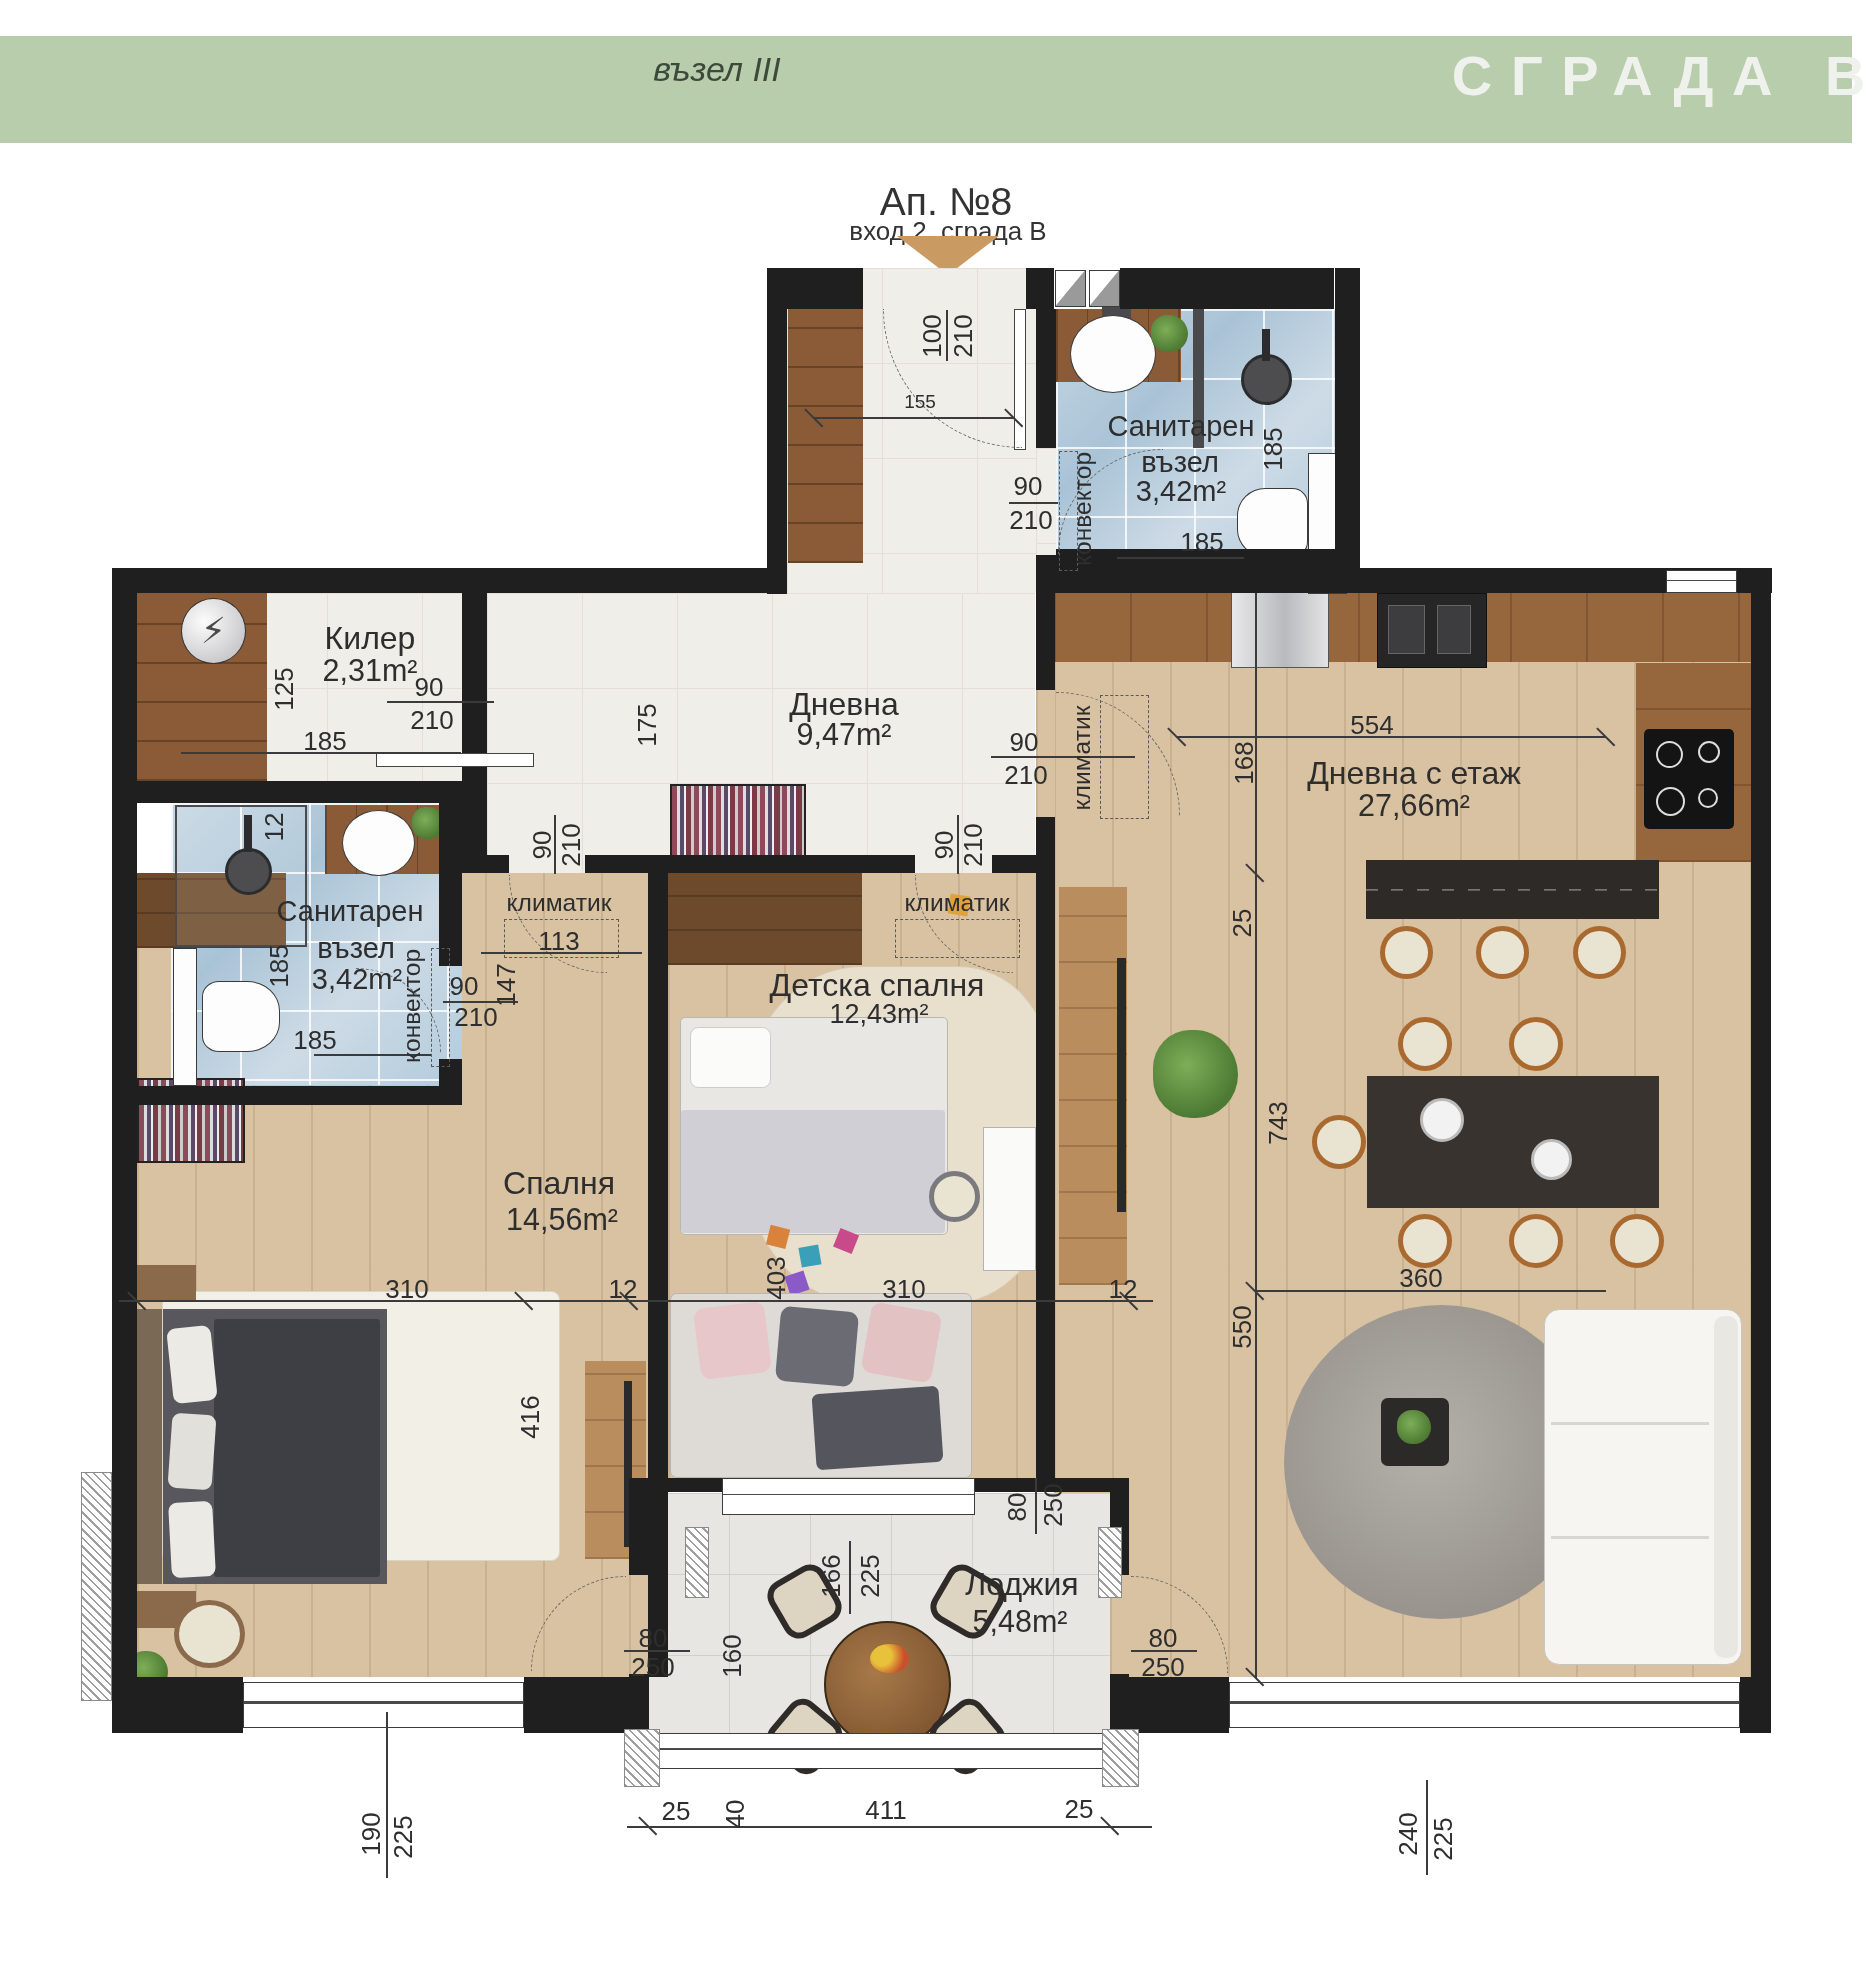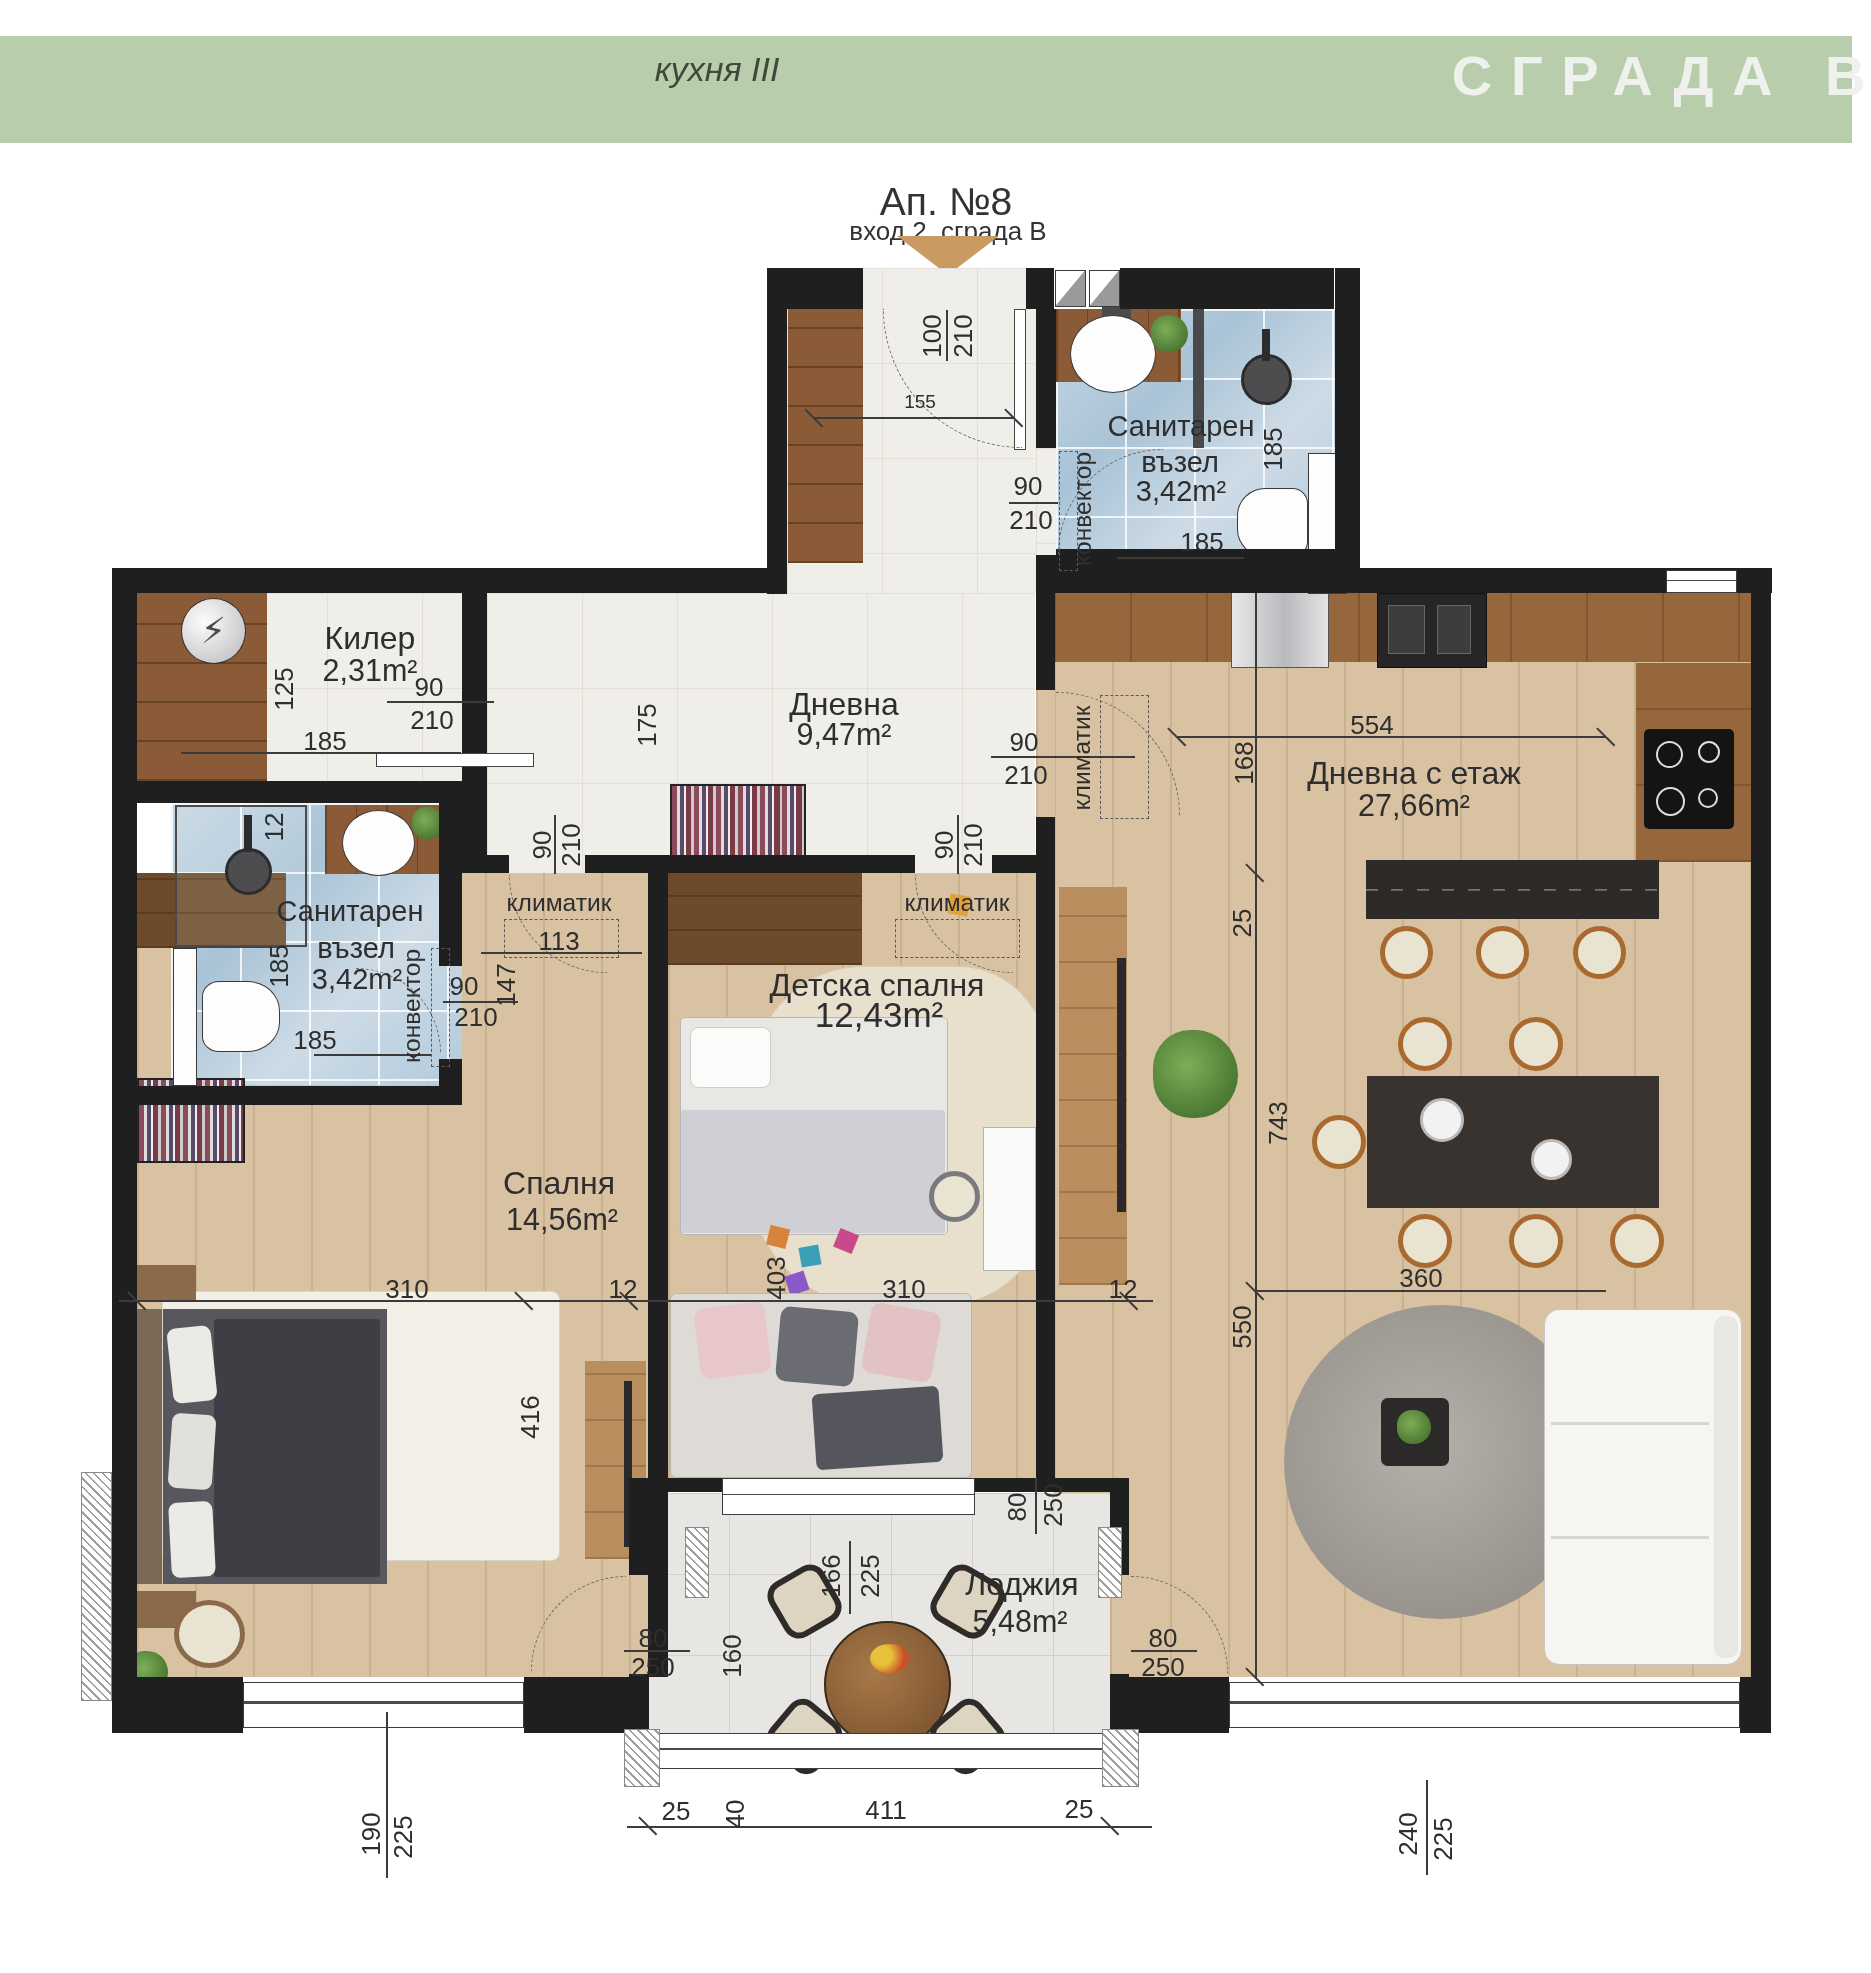--- a/index.html
+++ b/index.html
@@ -61,21 +61,21 @@
     border:1.7px solid #333;display:flex;align-items:center;justify-content:center;font-size:36px;color:#4a4a4a;}
   .tv{position:absolute;background:#2a2a2c;z-index:12;}
   .white-fix{position:absolute;background:#fdfdfd;border:1.7px solid #3a3a3a;z-index:12;box-sizing:border-box;}
 </style>
 </head>
 <body>
 
 <div id="stage">
 
   <div class="band"></div>
-  <div class="h-floor">кухня III</div>
+  <div class="h-floor">възел III</div>
   <div class="h-bldg">СГРАДА В</div>
 
   <div class="e-apt">Ап. №8</div>
   <div class="e-sub">вход 2, сграда В</div>
   <div class="tri"></div>
 
   <div class="marble" style="left:787px;top:268px;width:249px;height:325px"></div>
   <div class="marble" style="left:137px;top:593px;width:325px;height:188px"></div>
   <div class="marble" style="left:487px;top:593px;width:548px;height:280px"></div>
   <div class="wood" style="left:1054px;top:593px;width:697px;height:1084px"></div>
@@ -268,21 +268,21 @@
       <span class="lbl" style="left: 844px; top: 734px; font-size: 30.5px; transform: translate(-50%, -50%);">9,47m²</span>
       <span class="lbl" style="left: 1181px; top: 426px; font-size: 29px; transform: translate(-50%, -50%);">Санитарен</span>
       <span class="lbl" style="left: 1180px; top: 462px; font-size: 29px; transform: translate(-50%, -50%);">възел</span>
       <span class="lbl" style="left: 1181px; top: 491px; font-size: 29px; transform: translate(-50%, -50%);">3,42m²</span>
       <span class="lbl" style="left: 1414px; top: 773px; font-size: 32px; transform: translate(-50%, -50%);">Дневна с етаж</span>
       <span class="lbl" style="left: 1414px; top: 805px; font-size: 30.5px; transform: translate(-50%, -50%);">27,66m²</span>
       <span class="lbl" style="left: 350px; top: 911px; font-size: 29px; transform: translate(-50%, -50%);">Санитарен</span>
       <span class="lbl" style="left: 356px; top: 948px; font-size: 29px; transform: translate(-50%, -50%);">възел</span>
       <span class="lbl" style="left: 357px; top: 979px; font-size: 29px; transform: translate(-50%, -50%);">3,42m²</span>
       <span class="lbl" style="left: 877px; top: 985px; font-size: 32px; transform: translate(-50%, -50%);">Детска спалня</span>
-      <span class="lbl" style="left: 879px; top: 1014px; font-size: 35px; transform: translate(-50%, -50%);">12,43m²</span>
+      <span class="lbl" style="left: 879px; top: 1014px; font-size: 27px; transform: translate(-50%, -50%);">12,43m²</span>
       <span class="lbl" style="left: 559px; top: 1183px; font-size: 32px; transform: translate(-50%, -50%);">Спалня</span>
       <span class="lbl" style="left: 562px; top: 1219px; font-size: 30.5px; transform: translate(-50%, -50%);">14,56m²</span>
       <span class="lbl" style="left: 1022px; top: 1584px; font-size: 32px; transform: translate(-50%, -50%);">Лоджия</span>
       <span class="lbl" style="left: 1020px; top: 1621px; font-size: 30.5px; transform: translate(-50%, -50%);">5,48m²</span>
       <span class="lbl" style="left: 932px; top: 336px; font-size: 26px; transform: translate(-50%, -50%) rotate(-90deg);">100</span>
       <span class="lbl" style="left: 963px; top: 336px; font-size: 26px; transform: translate(-50%, -50%) rotate(-90deg);">210</span>
       <span class="lbl" style="left: 920px; top: 401px; font-size: 19px; transform: translate(-50%, -50%);">155</span>
       <span class="lbl" style="left: 1028px; top: 486px; font-size: 26px; transform: translate(-50%, -50%);">90</span>
       <span class="lbl" style="left: 1031px; top: 520px; font-size: 26px; transform: translate(-50%, -50%);">210</span>
       <span class="lbl" style="left: 1202px; top: 542px; font-size: 26px; transform: translate(-50%, -50%);">185</span>

